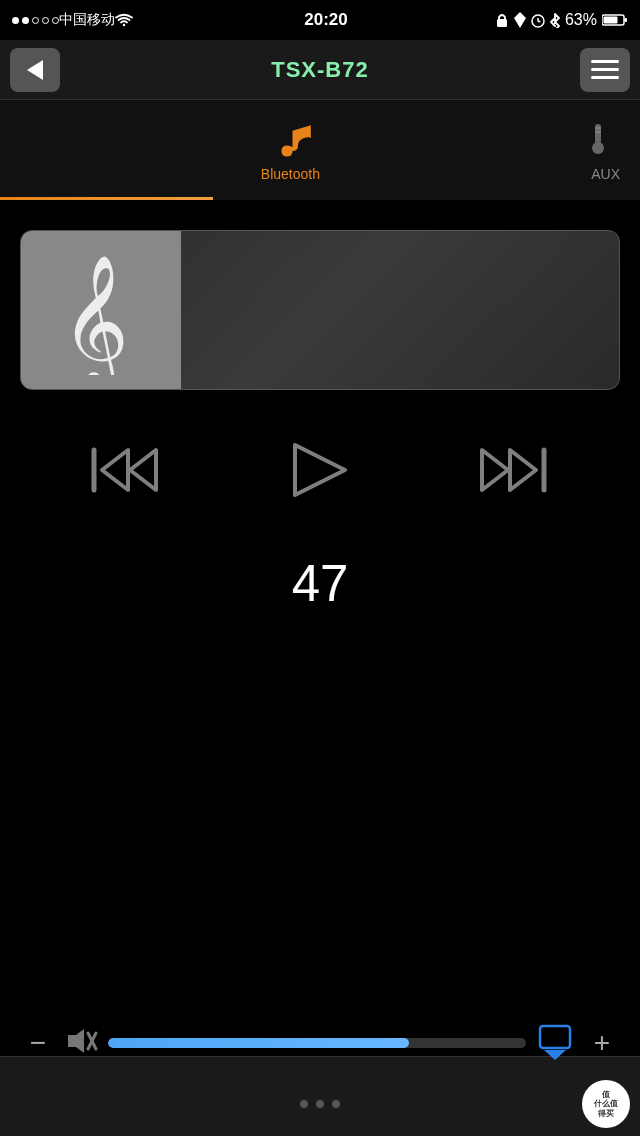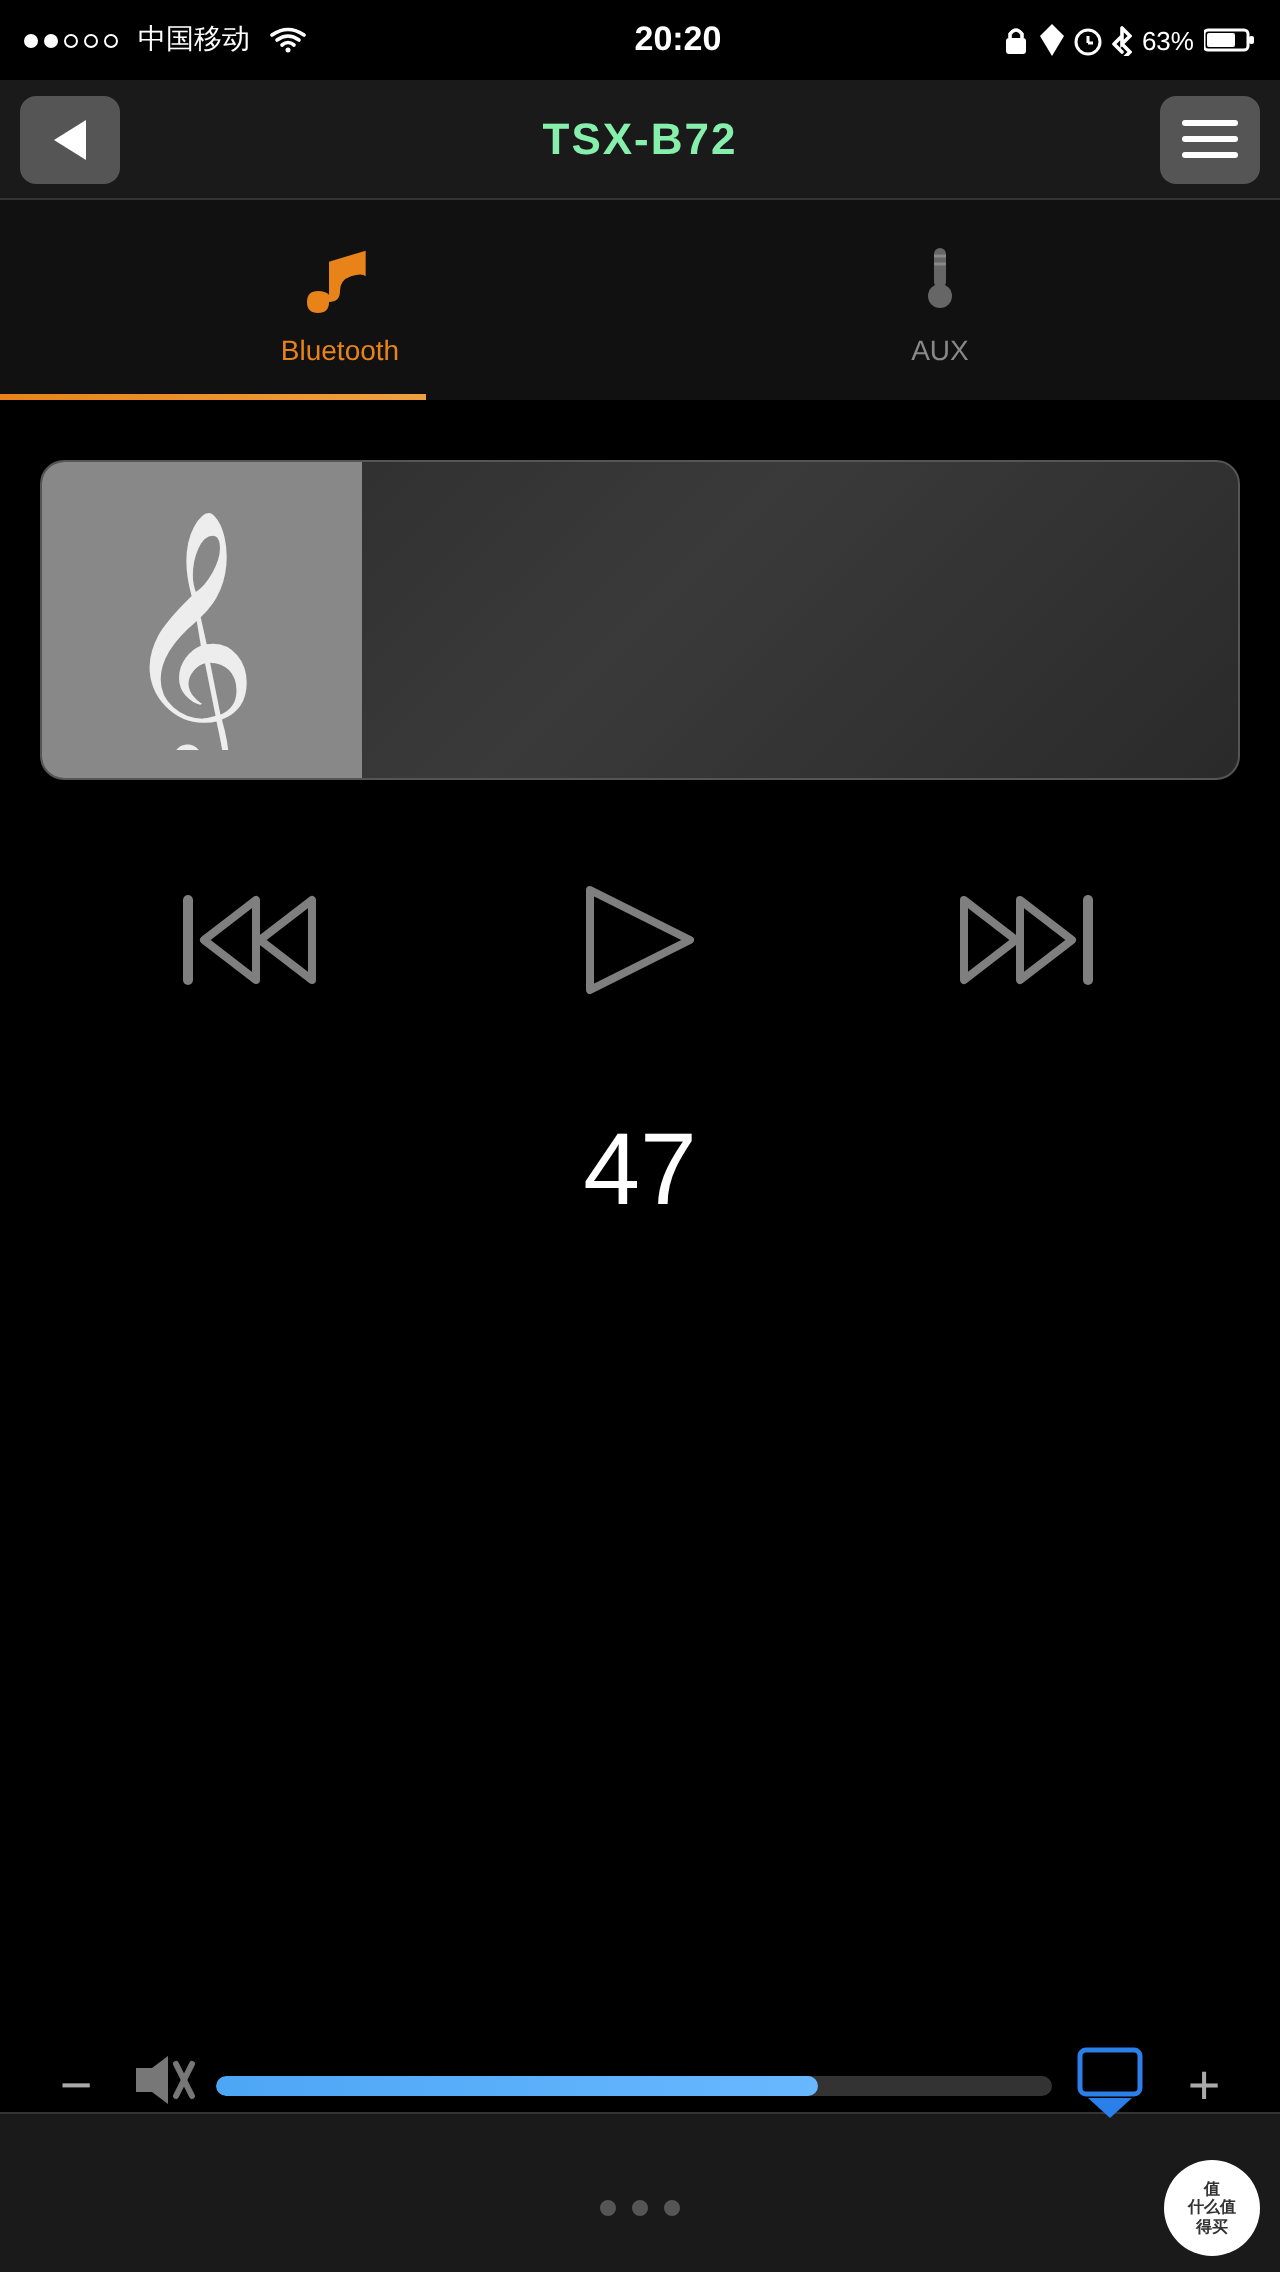--- a/index.html
+++ b/index.html
@@ -17,23 +17,23 @@
     .status-bar {
       height: 40px;
       background: #000;
       display: flex;
       align-items: center;
       justify-content: space-between;
       padding: 0 12px;
       font-size: 14px;
       font-weight: 500;
     }
-    .status-left { display: flex; align-items: center; gap: 10px; }
+    .status-left { display: flex; align-items: center; gap: 0; }
     .status-center { font-size: 17px; font-weight: 600; margin-left: 24px; }
-    .status-right { display: flex; align-items: center; gap: 5px; font-size: 13px; }
+    .status-right { display: flex; align-items: center; gap: 5px; font-size: 16px; }
     .signal-dots { display: flex; gap: 3px; }
     .dot { width: 7px; height: 7px; border-radius: 50%; background: #fff; }
     .dot.empty { background: transparent; border: 1.5px solid #fff; }
 
     
     .header {
       height: 60px;
       background: #1a1a1a;
       display: flex;
       align-items: center;
@@ -78,21 +78,21 @@
       height: 100px;
       background: #111;
       display: flex;
       align-items: center;
       padding: 0 20px;
       position: relative;
     }
     .tab-item {
       flex: 1;
       display: flex; flex-direction: column;
-      align-items: center; justify-content: center;
+      align-items: flex-end; justify-content: center;
       gap: 0;
       cursor: pointer;
     }
     .tab-label {
       font-size: 14px;
       color: #888;
     }
     .tab-label.active { color: #e8831a; }
     .tab-indicator {
       position: absolute;

